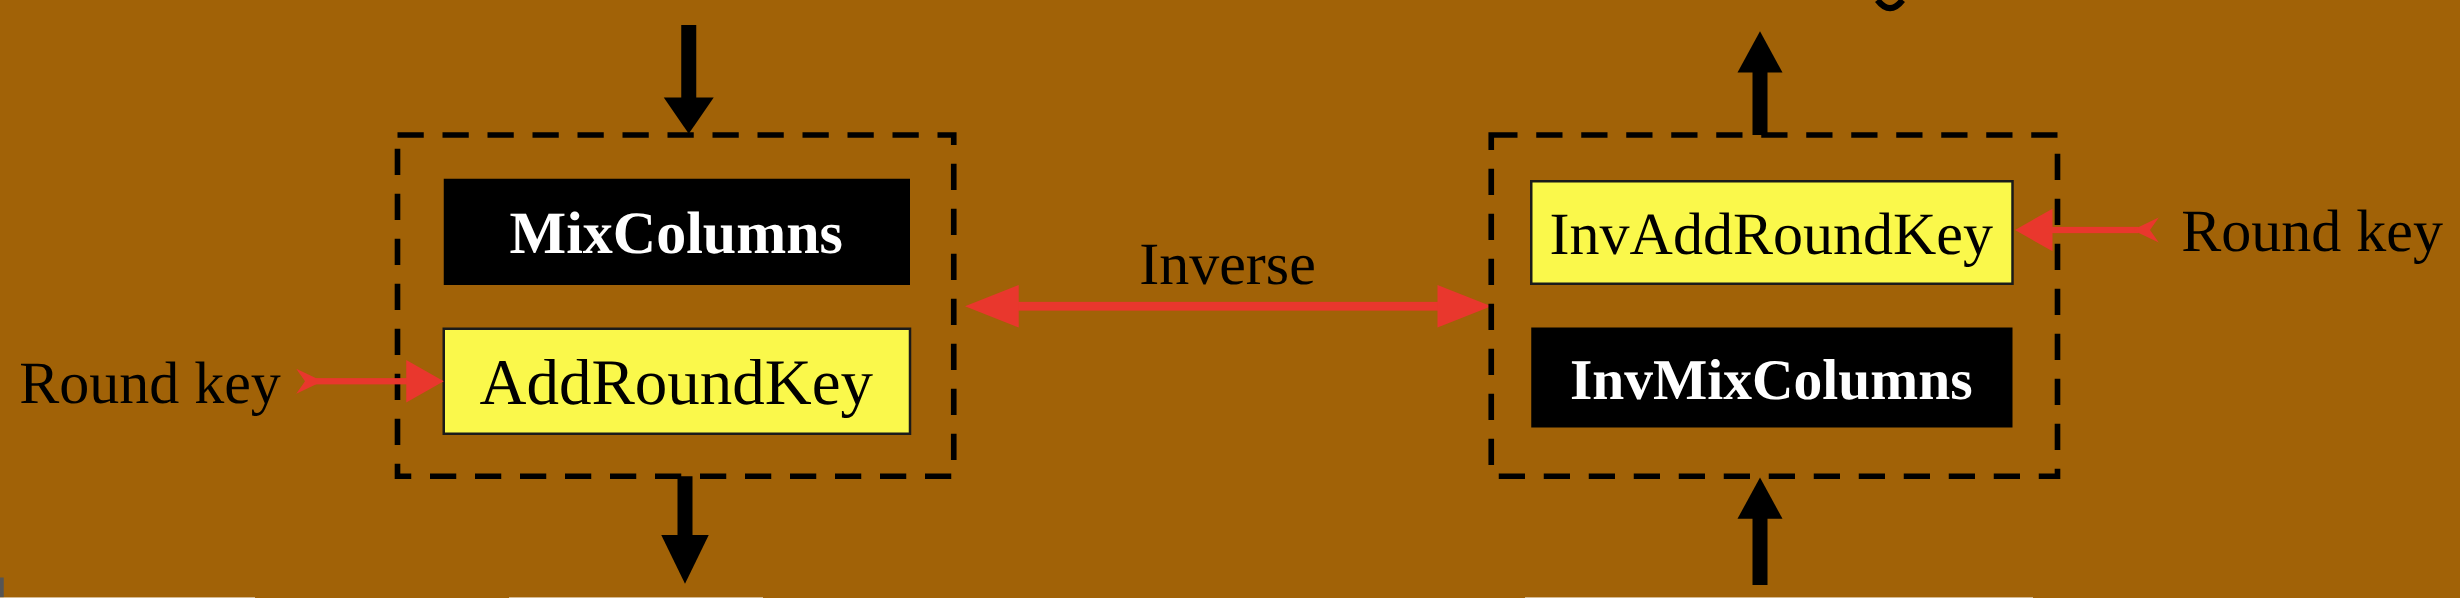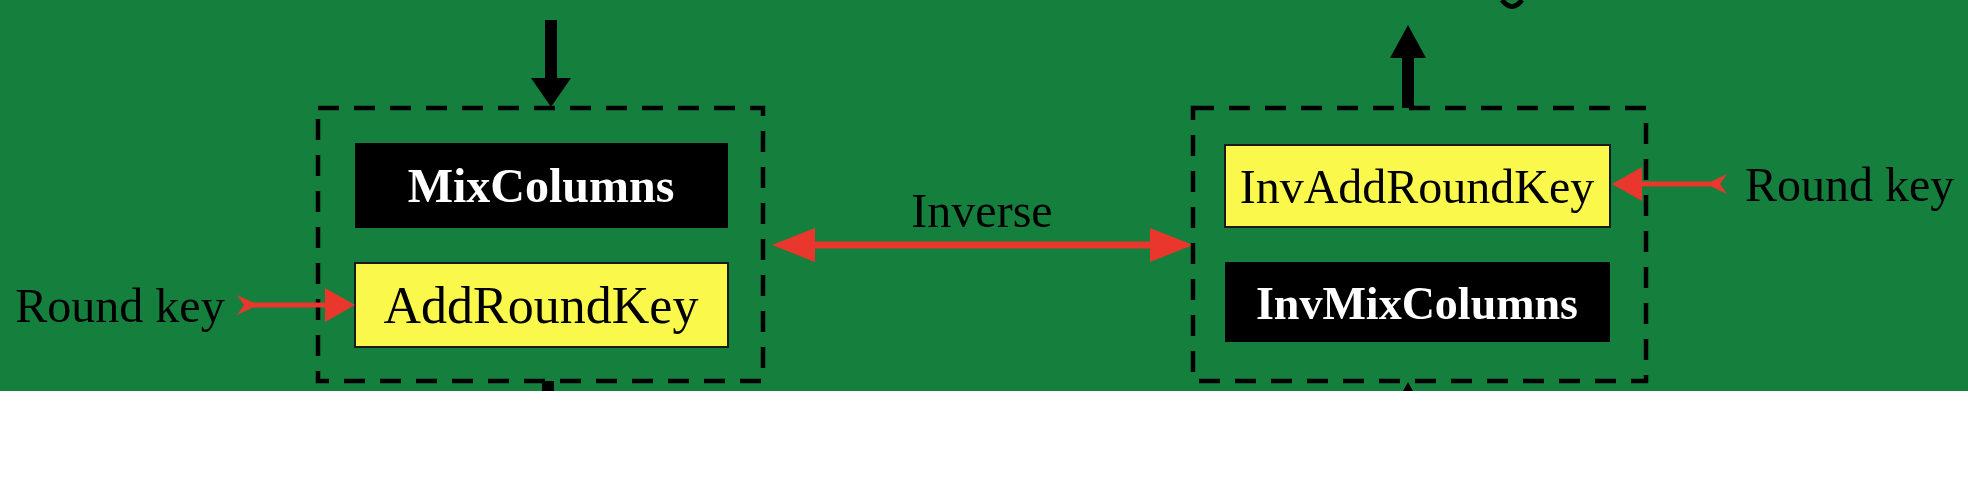--- a/index.html
+++ b/index.html
@@ -3,22 +3,22 @@
 <meta charset="utf-8">
 <style>
   html, body {
     margin: 0;
     padding: 0;
     background: #ffffff;
   }
   .canvas {
     position: relative;
     width: 1968px;
-    height: 391px;
-    background: #15803d;
+    height: 478px;
+    background: #a16207;
     overflow: hidden;
     font-family: "Liberation Serif", serif;
   }
   svg { display: block; }
   text {
     font-family: "Liberation Serif", serif;
   }
   .box-label-bold {
     font-weight: bold;
   }

